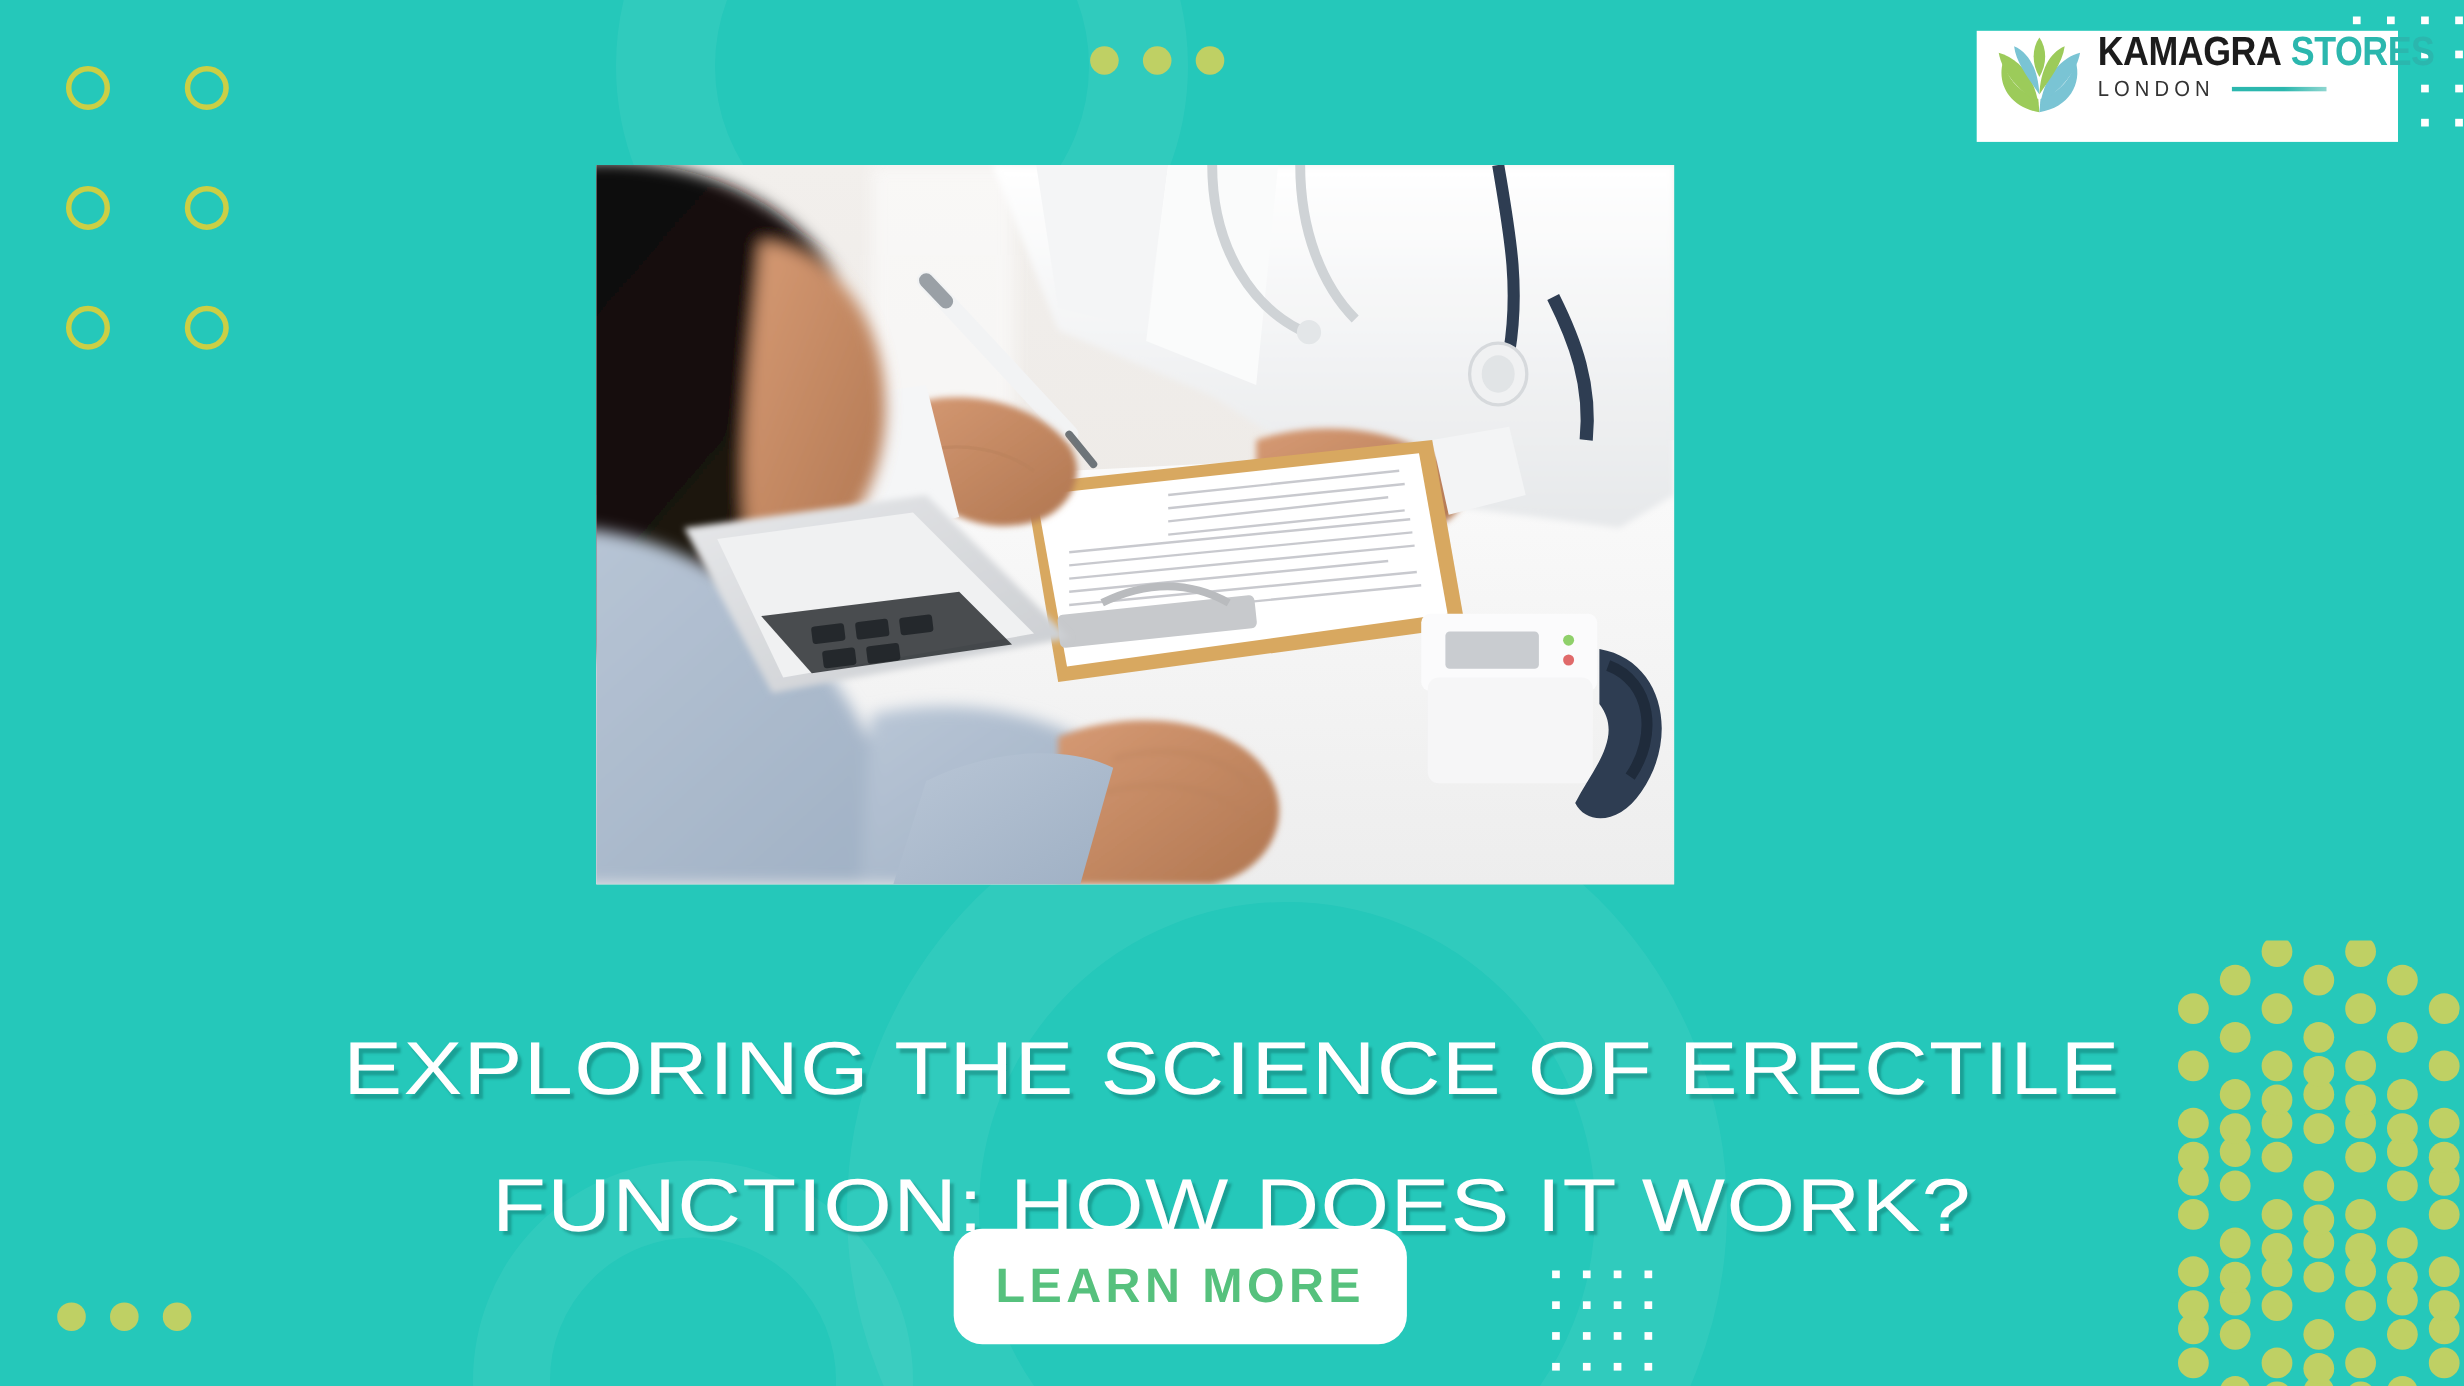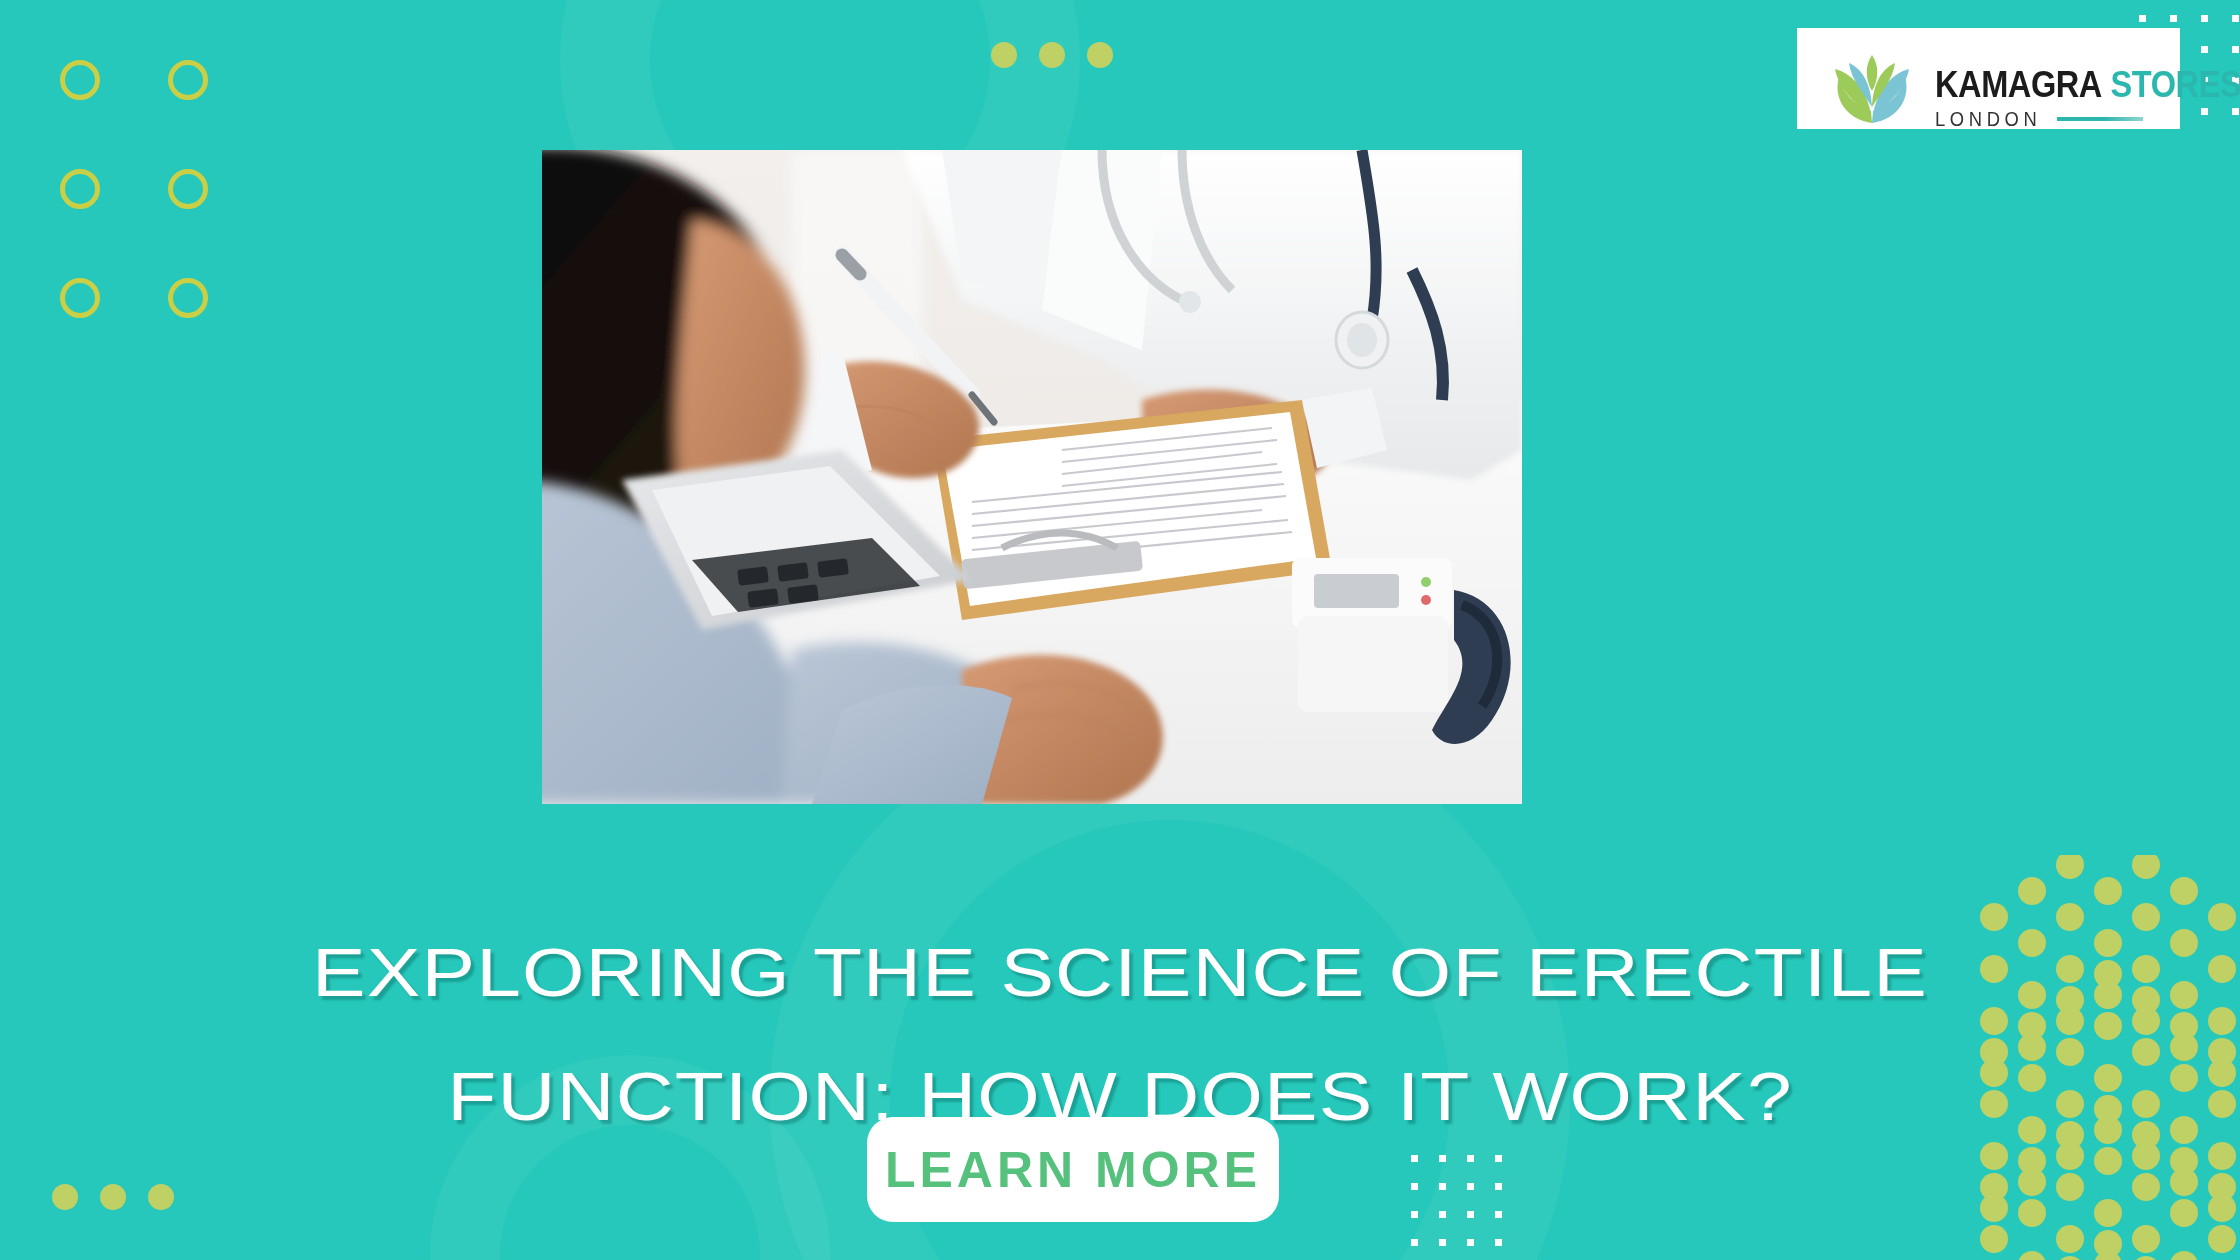--- a/index.html
+++ b/index.html
@@ -40,22 +40,22 @@
   .chev-wrap{position:absolute;left:1980px;top:855px;width:260px;height:405px;overflow:hidden;}
   .chev-dot{position:absolute;width:28px;height:28px;border-radius:50%;background:#bfd064;}
 
   
   .photo{position:absolute;left:542px;top:150px;width:980px;height:654px;overflow:hidden;
          background:#efeae6;}
   .photo svg{display:block;width:100%;height:100%;}
 
   
   .logo-box{position:absolute;left:1797px;top:28px;width:383px;height:101px;
-            background:#ffffff;display:flex;align-items:flex-end;padding-left:32px;
-            box-sizing:border-box;gap:10px;}
+            background:#ffffff;display:flex;align-items:flex-start;padding-left:14px;
+            box-sizing:border-box;}
   .logo-mark{width:86px;height:80px;flex:0 0 86px;}
   .logo-text{margin-left:10px;line-height:1;}
   .logo-line1{font-family:"Liberation Sans",sans-serif;font-weight:bold;
               font-size:37px;letter-spacing:-0.5px;white-space:nowrap;
               transform:scaleX(.88);transform-origin:left center;}
   .logo-kamagra{color:#1c1c1c;}
   .logo-stores{color:#2bb7ae;}
   .logo-line2{display:flex;align-items:center;margin-top:6px;}
   .logo-london{font-size:20px;letter-spacing:5px;color:#333;font-weight:normal;
                transform:scaleX(.92);transform-origin:left center;}
@@ -67,21 +67,21 @@
             color:#ffffff;font-family:"Liberation Sans",sans-serif;font-weight:normal;
             font-size:68px;line-height:124px;letter-spacing:1px;
             text-shadow:3px 4px 2px rgba(0,70,65,.30);
             transform:scaleX(1.18);transform-origin:center top;}
   .headline .ln{display:block;}
 
   
   .cta{position:absolute;left:867px;top:1117px;width:412px;height:105px;
        background:#ffffff;border:none;border-radius:26px;cursor:pointer;
        color:#56c17d;font-family:"Liberation Sans",sans-serif;font-weight:bold;
-       font-size:50px;letter-spacing:4px;padding:0;}
+       font-size:44px;letter-spacing:4px;padding:0;}
 </style>
 </head>
 <body>
 
 <div class="banner">
 
   <div class="ring-wm ring-wm-top"></div>
   <div class="ring-wm ring-wm-mid"></div>
   <div class="ring-wm ring-wm-bot"></div>
 

